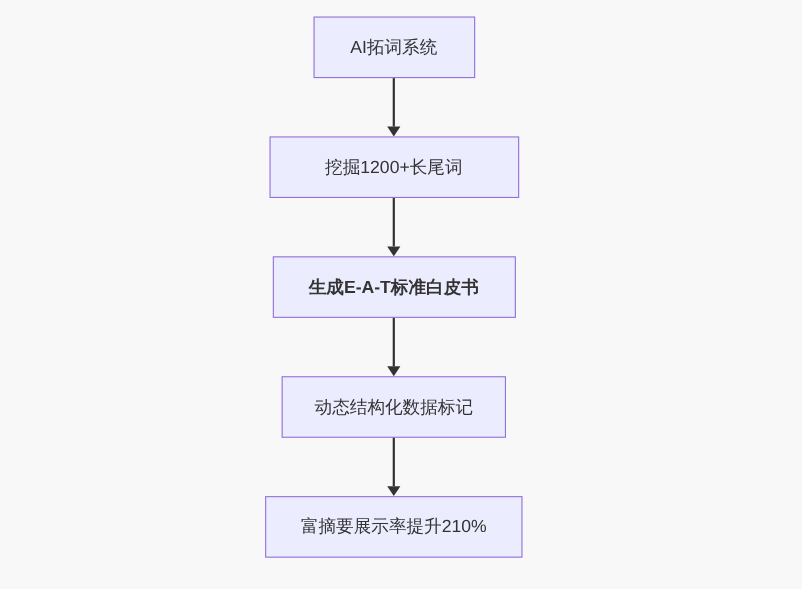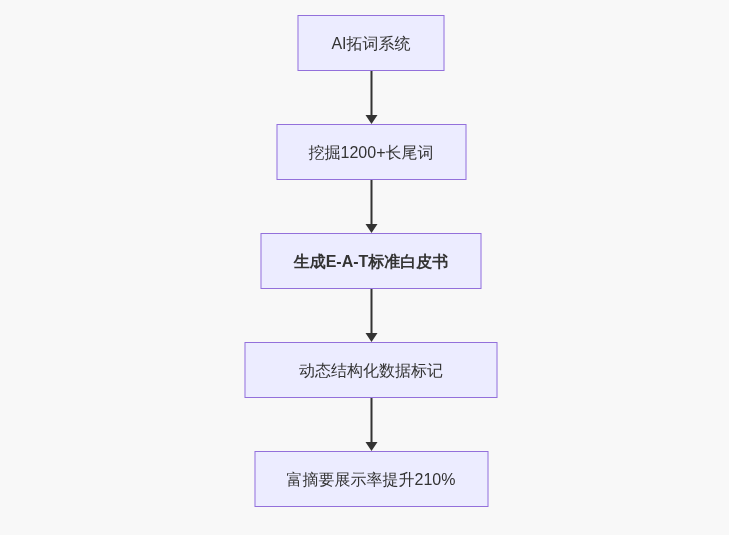--- a/index.html
+++ b/index.html
@@ -17,43 +17,43 @@
     overflow: hidden;
   }
   .canvas {
     position: relative;
     width: 729px;
     height: 535px;
   }
   .flow {
     position: absolute;
     top: 15px;
-    left: 371px;
+    left: 358px;
     transform: translateX(-50%);
     display: flex;
     flex-direction: column;
     align-items: center;
   }
   .node {
     height: 56px;
     display: flex;
     align-items: center;
     justify-content: center;
     background: var(--node-fill);
     border: 1px solid var(--node-border);
     color: var(--node-text);
     font-size: 16px;
     line-height: 19px;
     white-space: nowrap;
     text-align: center;
   }
   .node.n1 { width: 147px; }
-  .node.n2 { width: 190px; }
+  .node.n2 { width: 227px; }
   .node.n3 { width: 221px; font-weight: bold; }
-  .node.n4 { width: 253px; }
+  .node.n4 { width: 204px; }
   .node.n5 { width: 234px; }
   .edge {
     height: 53px;
     display: flex;
     flex-direction: column;
     align-items: center;
   }
   .edge .shaft {
     width: 2px;
     flex: 1;

